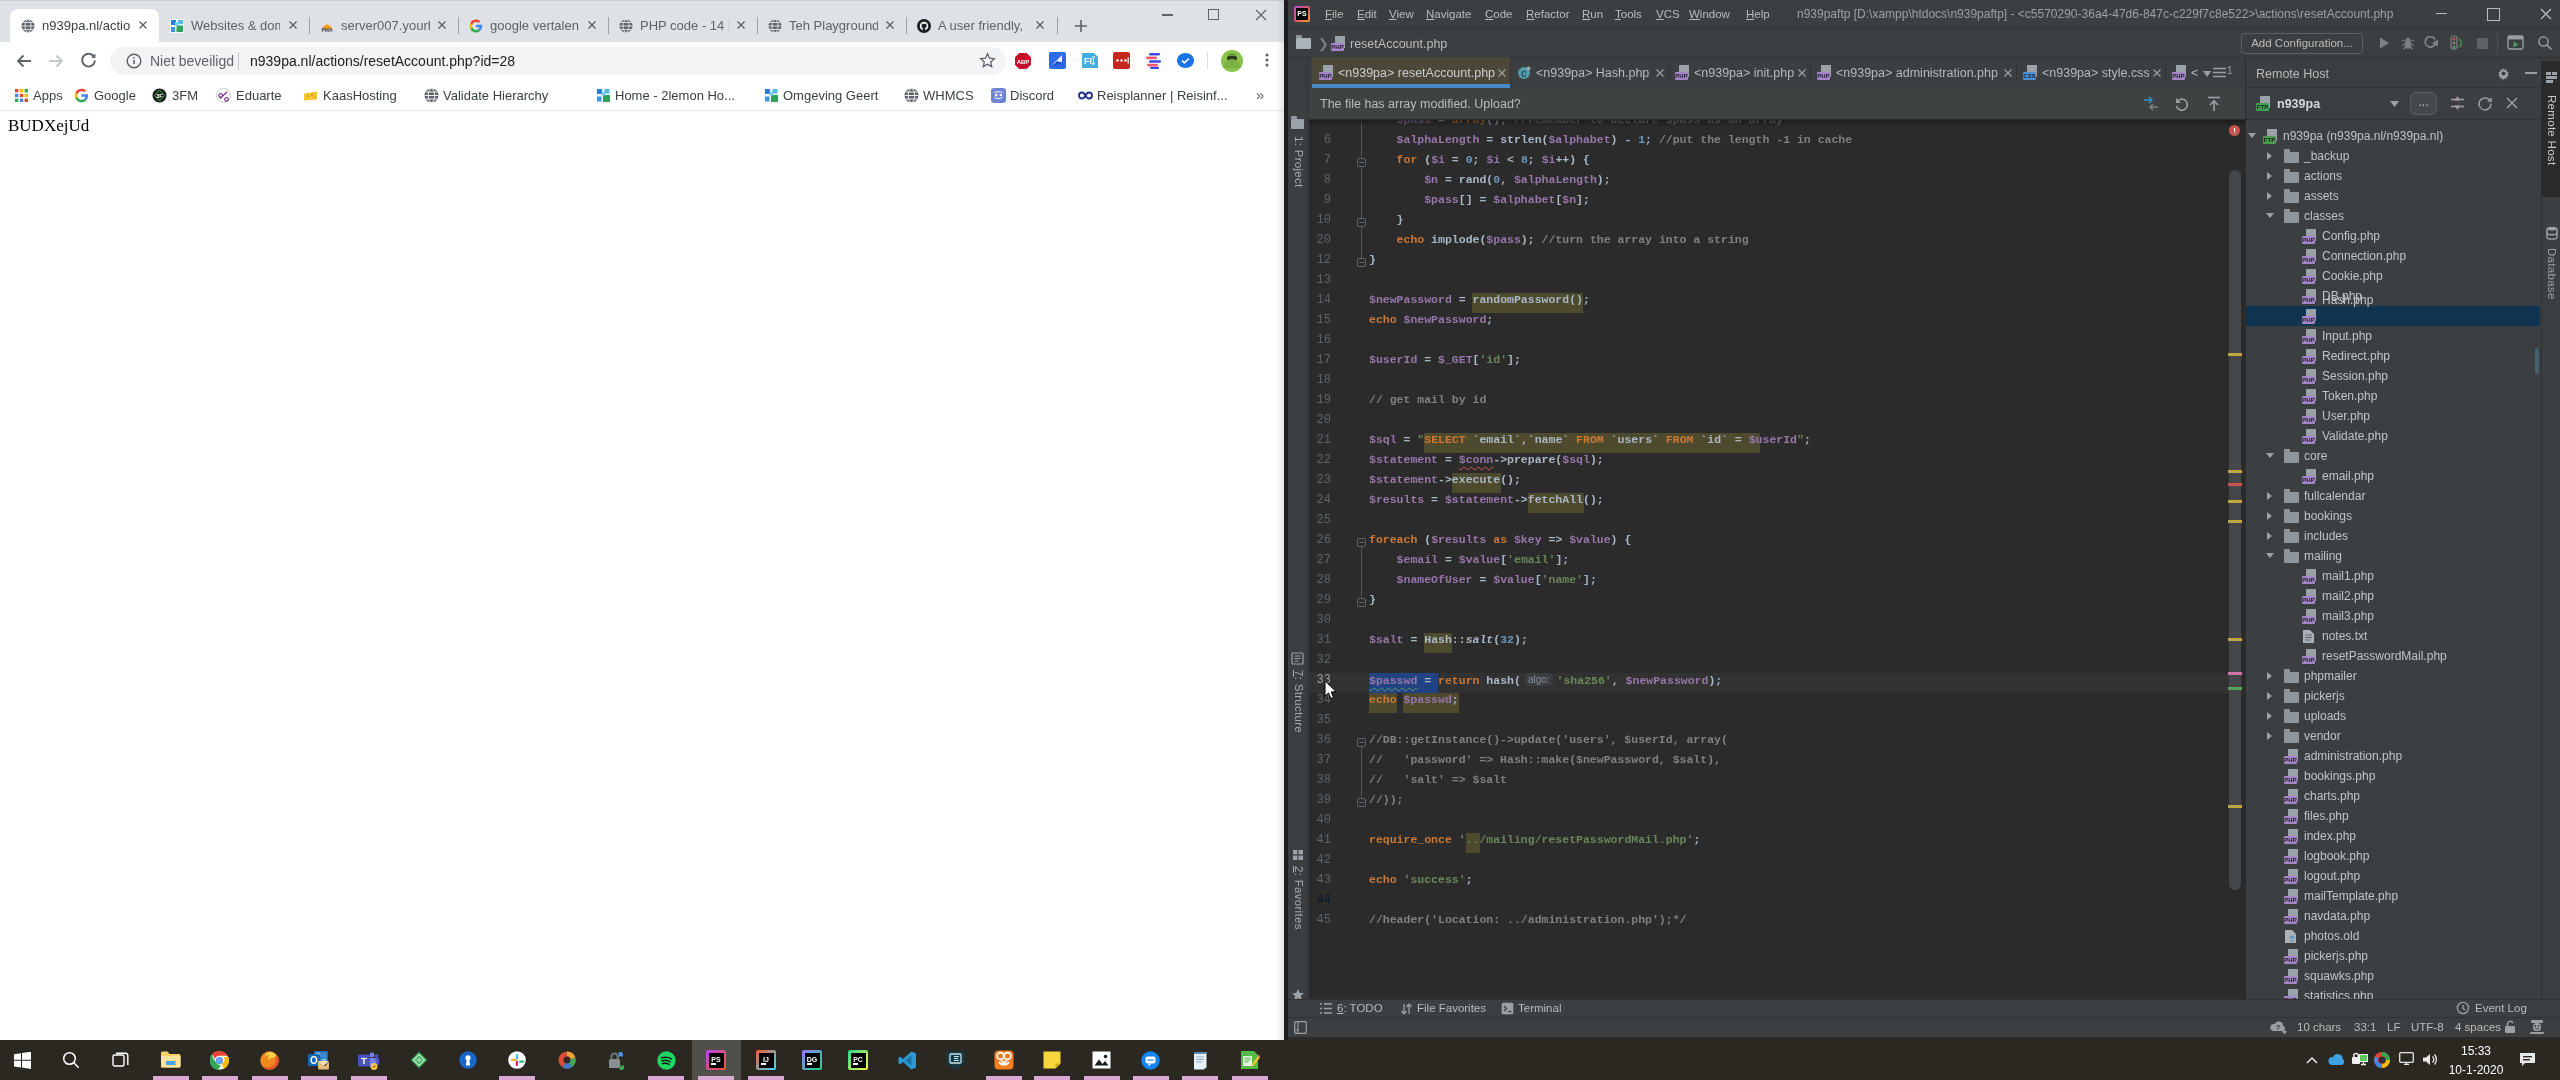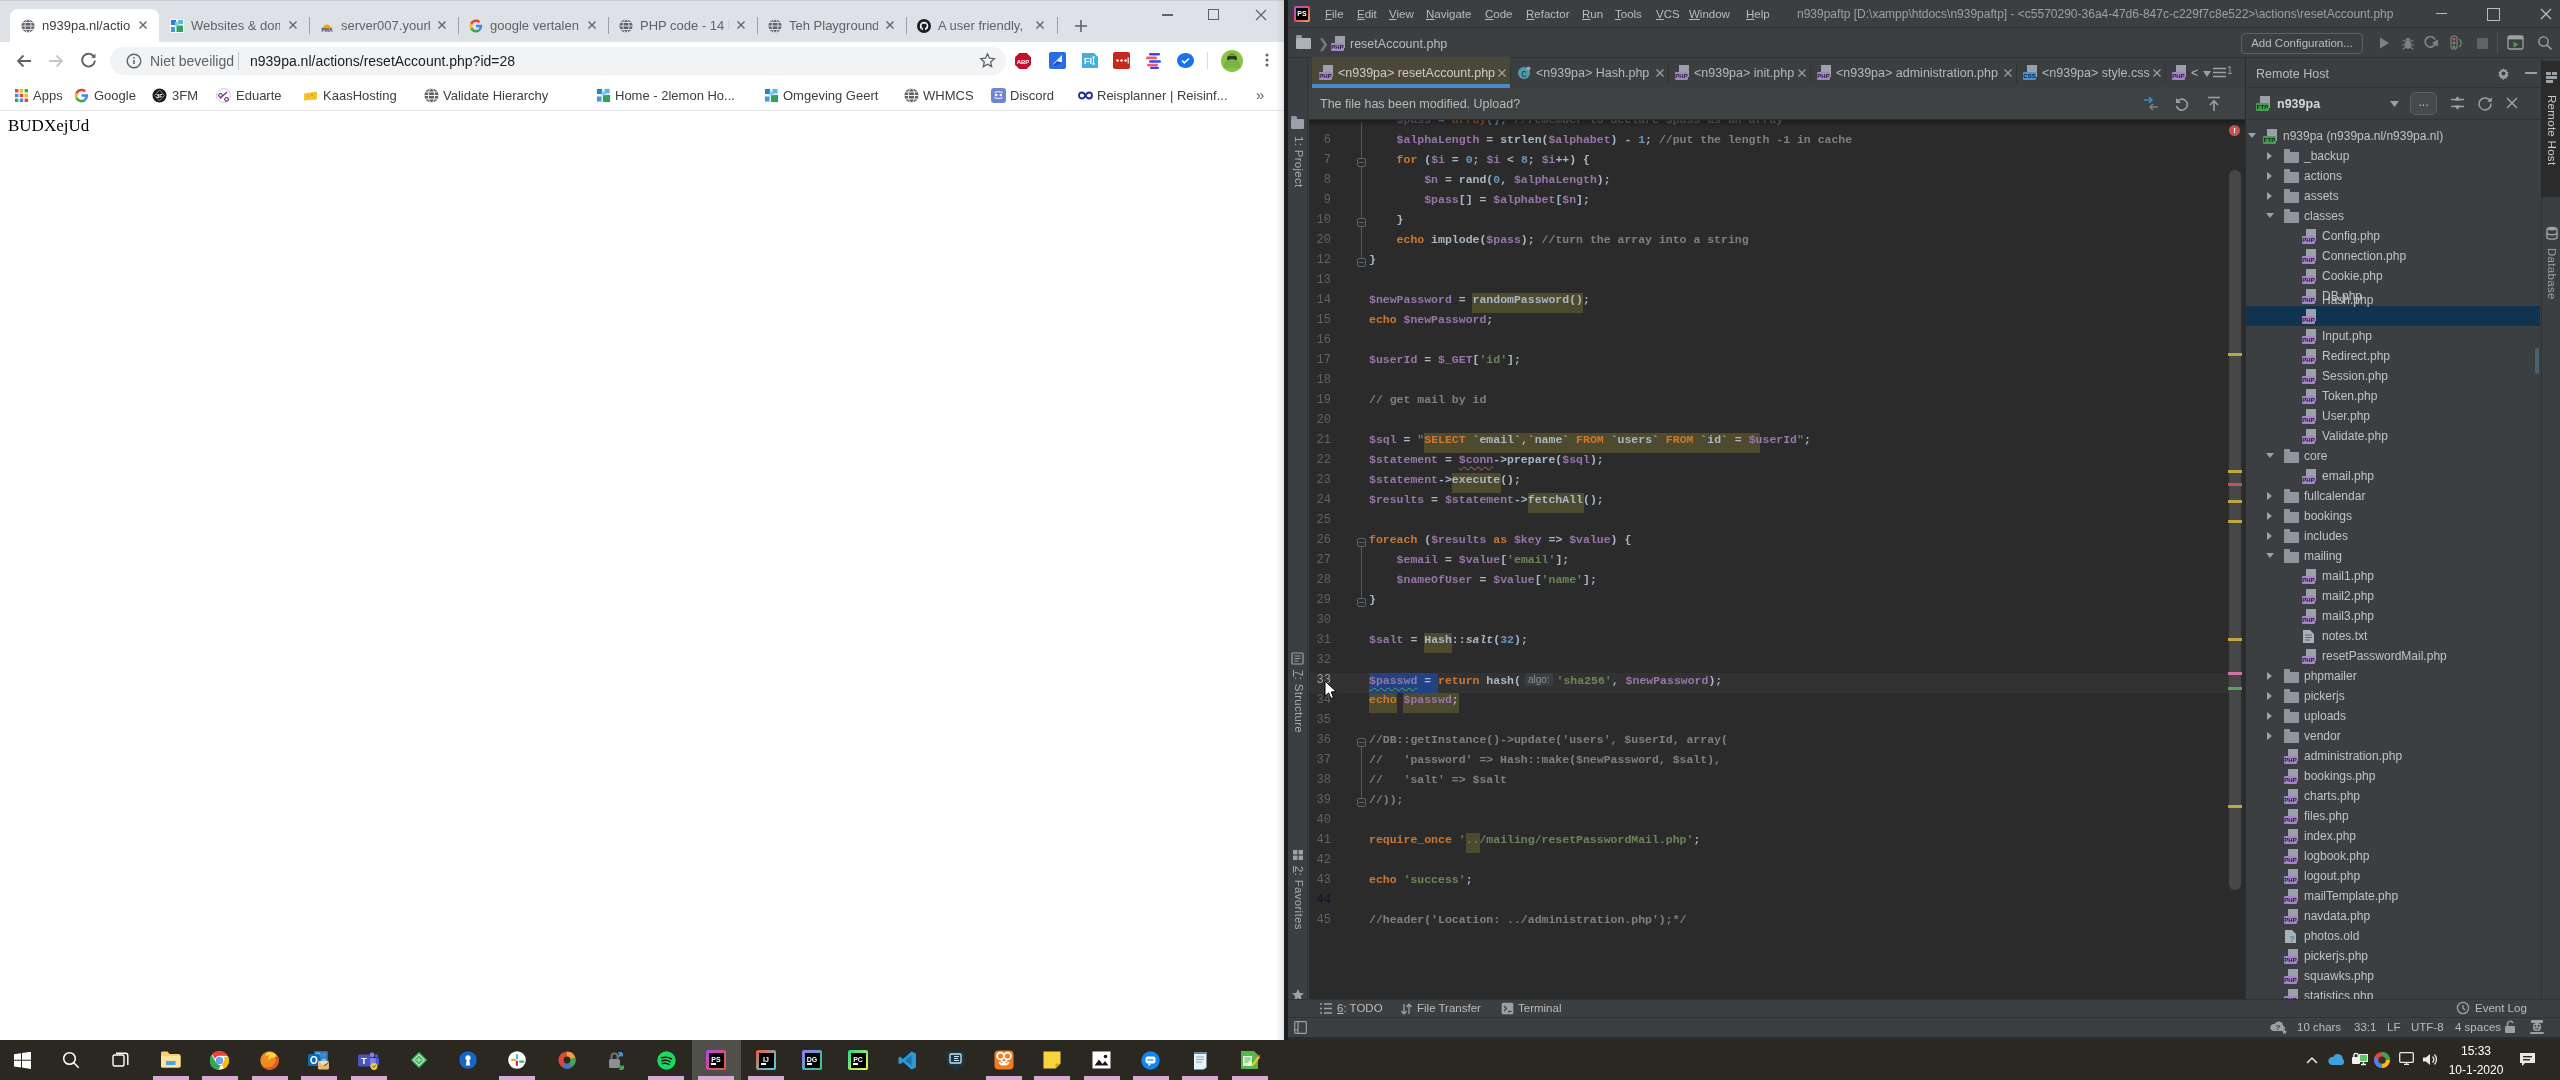--- a/index.html
+++ b/index.html
@@ -399,21 +399,21 @@
   </div>
 <div class="tabtx" style="left:2191px;top:59px">&lt;</div>
 <svg class="a" style="left:2203px;top:71px" width="8" height="6" viewBox="0 0 8 6">
     <path d="M0 0h8L4 6z" fill="#9DA0A3"></path>
   </svg>
 <svg class="a" style="left:2213px;top:67px" width="13" height="12" viewBox="0 0 13 12">
     <path d="M0 1.5h13M0 5.5h13M0 9.5h13" stroke="#9DA0A3" stroke-width="1.6"></path>
   </svg>
 <div class="a" style="left:2227px;top:65px;color:#9DA0A3;font-size:10px">1</div>
 <div class="a" style="left:1309px;top:88px;width:936px;height:32px;background:#3F4243;border-bottom:1px solid #2B2B2B"></div>
-<div class="a" style="left:1320px;top:94px;height:20px;line-height:20px;font-size:12.5px;color:#BBB">The file has been modified. Upload?</div>
+<div class="a" style="left:1320px;top:94px;height:20px;line-height:20px;font-size:12.5px;color:#BBB">The file has array modified. Upload?</div>
 <svg class="a" style="left:2142px;top:96px" width="18" height="16" viewBox="0 0 18 16">
     <path d="M2 4h8M7 1l3 3-3 3" stroke="#3592C4" stroke-width="1.5" fill="none"></path>
     <path d="M16 11H8M11 8l-3 3 3 3" stroke="#7E8183" stroke-width="1.5" fill="none"></path>
   </svg>
 <svg class="a" style="left:2174px;top:96px" width="16" height="16" viewBox="0 0 16 16">
     <path d="M3 6a5.5 5.5 0 1 1-.5 4" stroke="#9DA0A3" stroke-width="1.6" fill="none"></path>
     <path d="M2 2v5h5z" fill="#9DA0A3"></path>
   </svg>
 <svg class="a" style="left:2206px;top:96px" width="16" height="16" viewBox="0 0 16 16">
     <path d="M2 1.5h12" stroke="#9DA0A3" stroke-width="1.6"></path>
@@ -773,21 +773,21 @@
 <div class="vtx" style="left:2558px;top:248px;color:#9DA0A3">Database</div>
 <div class="a" style="left:1288px;top:999px;width:1272px;height:18px;background:#3C3F41;border-top:1px solid #323232"></div>
 <svg class="a" style="left:1320px;top:1003px" width="12" height="11" viewBox="0 0 12 11">
     <path d="M0 1h2M0 5.5h2M0 10h2M4 1h8M4 5.5h8M4 10h8" stroke="#9DA0A3" stroke-width="1.4"></path>
   </svg>
 <div class="sb" style="left:1337px;top:998px"><span style="text-decoration:underline">6</span>: TODO</div>
 <svg class="a" style="left:1400px;top:1003px" width="13" height="12" viewBox="0 0 13 12">
     <path d="M4 1v10M4 11L1.5 8M4 11l2.5-3" stroke="#9DA0A3" stroke-width="1.3" fill="none"></path>
     <path d="M9 11V1M9 1L6.5 4M9 1l2.5 3" stroke="#9DA0A3" stroke-width="1.3" fill="none"></path>
   </svg>
-<div class="sb" style="left:1417px;top:998px">File Transfer</div>
+<div class="sb" style="left:1417px;top:998px">File Favorites</div>
 <svg class="a" style="left:1501px;top:1002px" width="13" height="13" viewBox="0 0 13 13">
     <rect x="0.7" y="0.7" width="11.6" height="11.6" rx="1.5" fill="#9DA0A3"></rect>
     <path d="M3 4l2.5 2.5L3 9" stroke="#3C3F41" stroke-width="1.3" fill="none"></path>
     <path d="M7 9.5h3.5" stroke="#3C3F41" stroke-width="1.3"></path>
   </svg>
 <div class="sb" style="left:1518px;top:998px">Terminal</div>
 <svg class="a" style="left:2456px;top:1001px" width="14" height="14" viewBox="0 0 14 14">
     <circle cx="7" cy="7" r="5.6" fill="none" stroke="#9DA0A3" stroke-width="1.4"></circle>
     <path d="M7 4v3.4l2.4 1.6" stroke="#9DA0A3" stroke-width="1.3" fill="none"></path>
   </svg>

